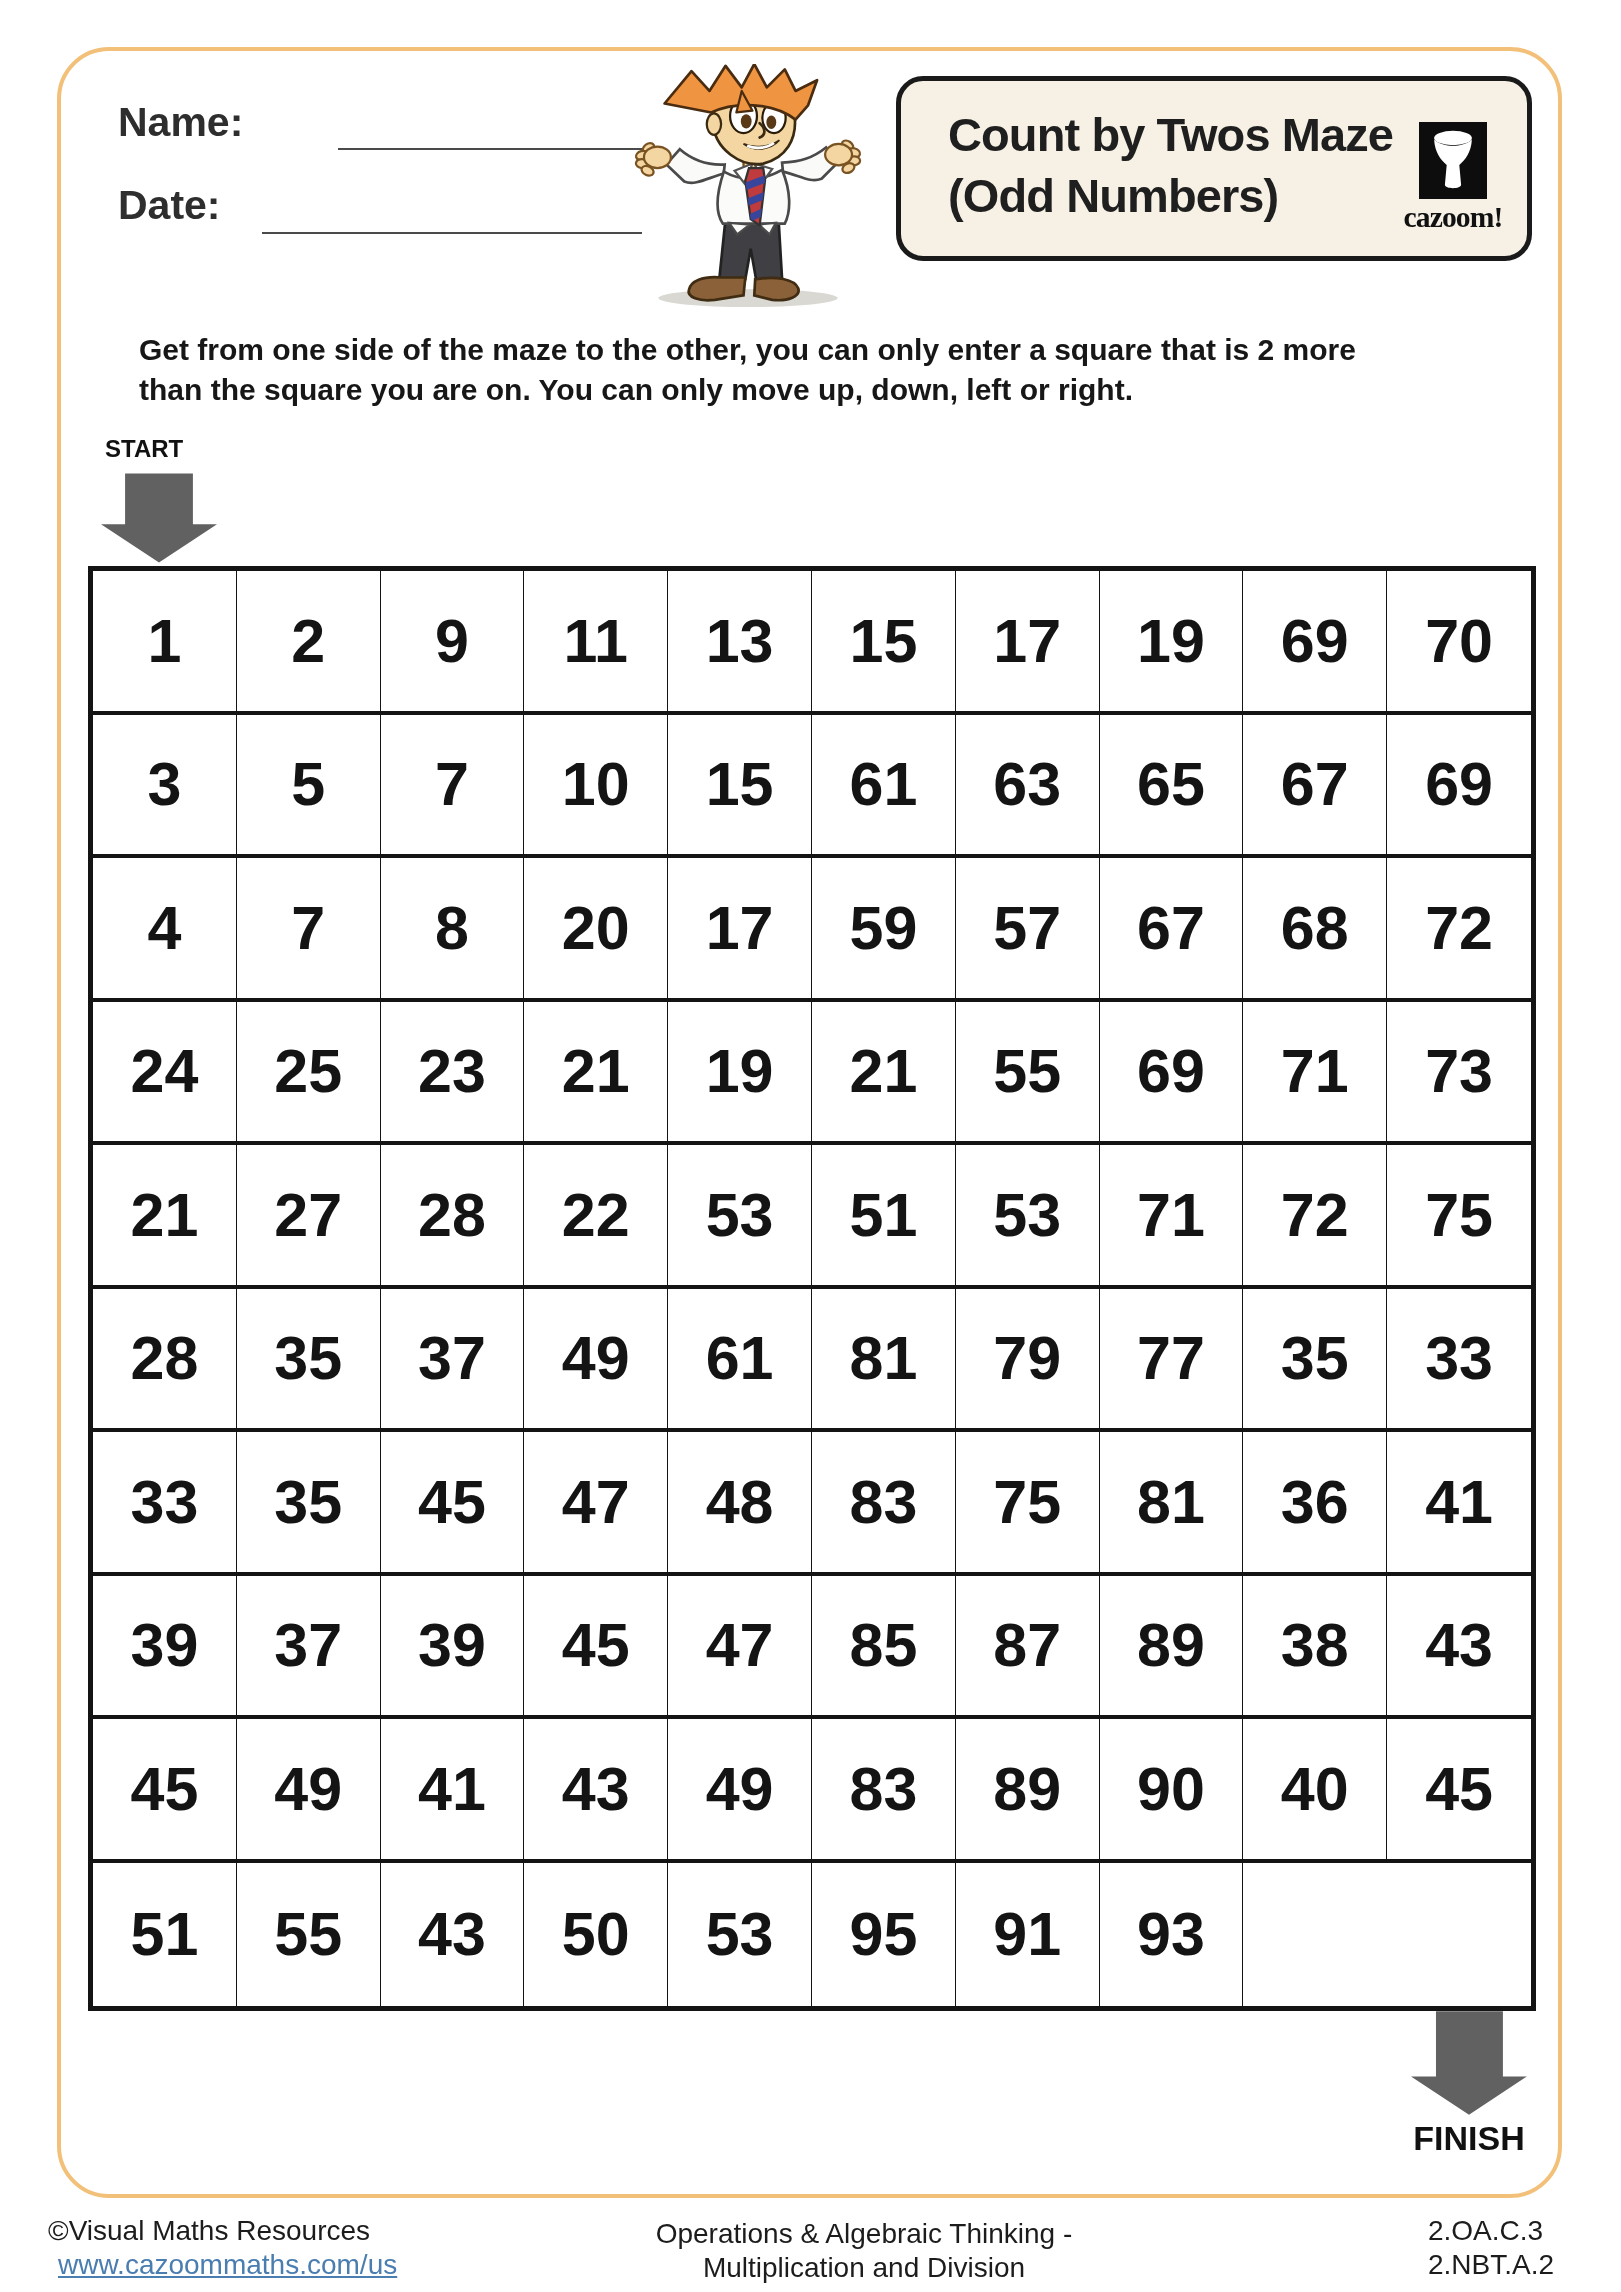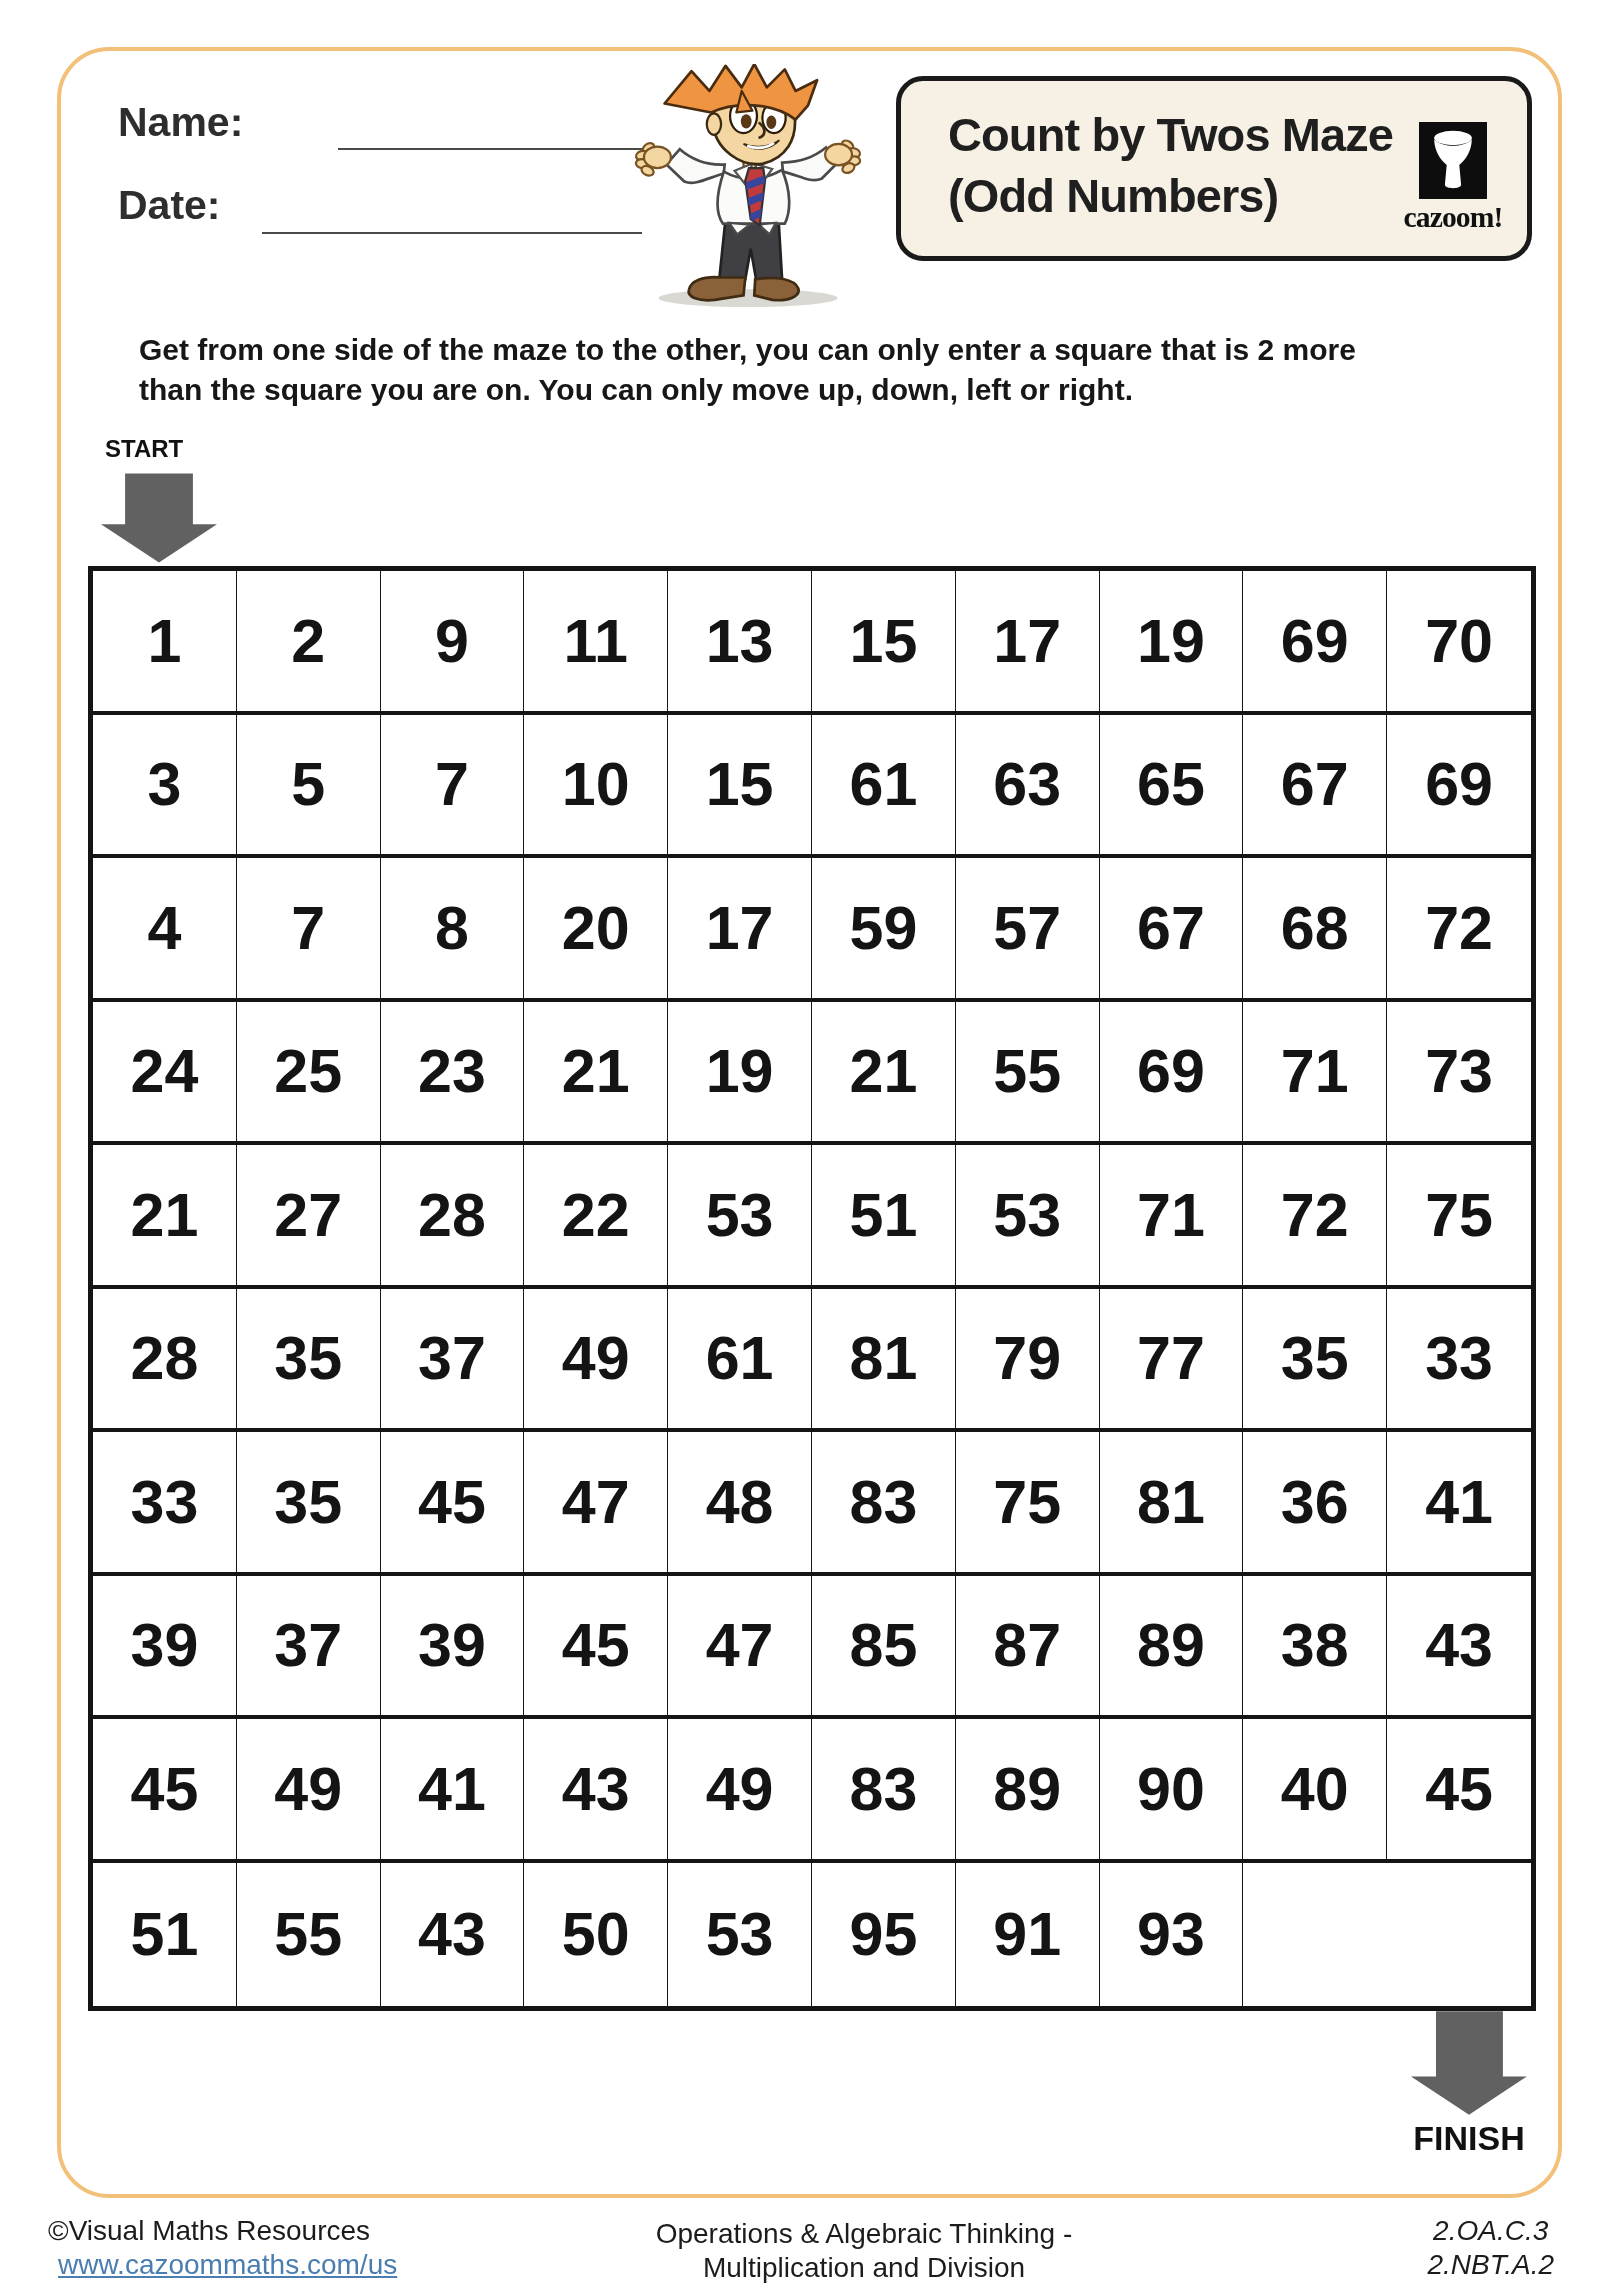--- a/index.html
+++ b/index.html
@@ -41,22 +41,22 @@
   .cell{display:flex;align-items:center;justify-content:center;font-size:61px;
         font-weight:bold;color:#141414;border-right:1.8px solid #141414;
         border-bottom:4.5px solid #141414;box-sizing:border-box;}
   .cell:nth-child(10n){border-right:none;}
   .cell:nth-child(n+91){border-bottom:none;}
   
   .footer-left{position:absolute;left:48px;top:2214px;font-size:28px;line-height:34px;color:#1c1c1c;}
   .footer-link{color:#4a7db0;text-decoration:underline;margin-left:10px;cursor:pointer;}
   .footer-center{position:absolute;left:864px;top:2217px;transform:translateX(-50%);
                  text-align:center;font-size:28px;line-height:34px;color:#1c1c1c;}
-  .footer-right{position:absolute;right:68px;top:2214px;text-align:center;
-                font-size:28px;line-height:34px;color:#1c1c1c;font-style:italic;}
+  .footer-right{position:absolute;right:68px;top:2214px;text-align:left;
+                font-size:28px;line-height:34px;color:#1c1c1c;}
   .mascot{position:absolute;left:609px;top:64px;}
 </style>
 </head>
 <body>
 
 <div class="sheet">
   <div class="page-frame"></div>
 
   <div class="field-label name-label">Name:</div>
   <div class="write-line name-line"></div>

